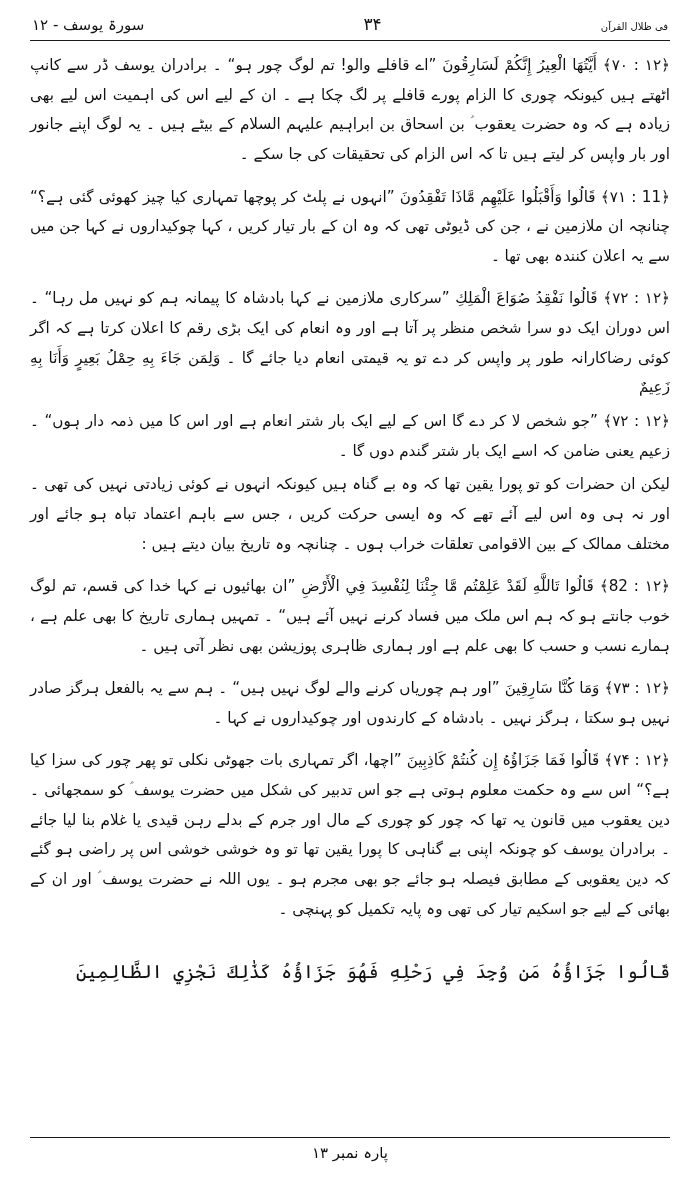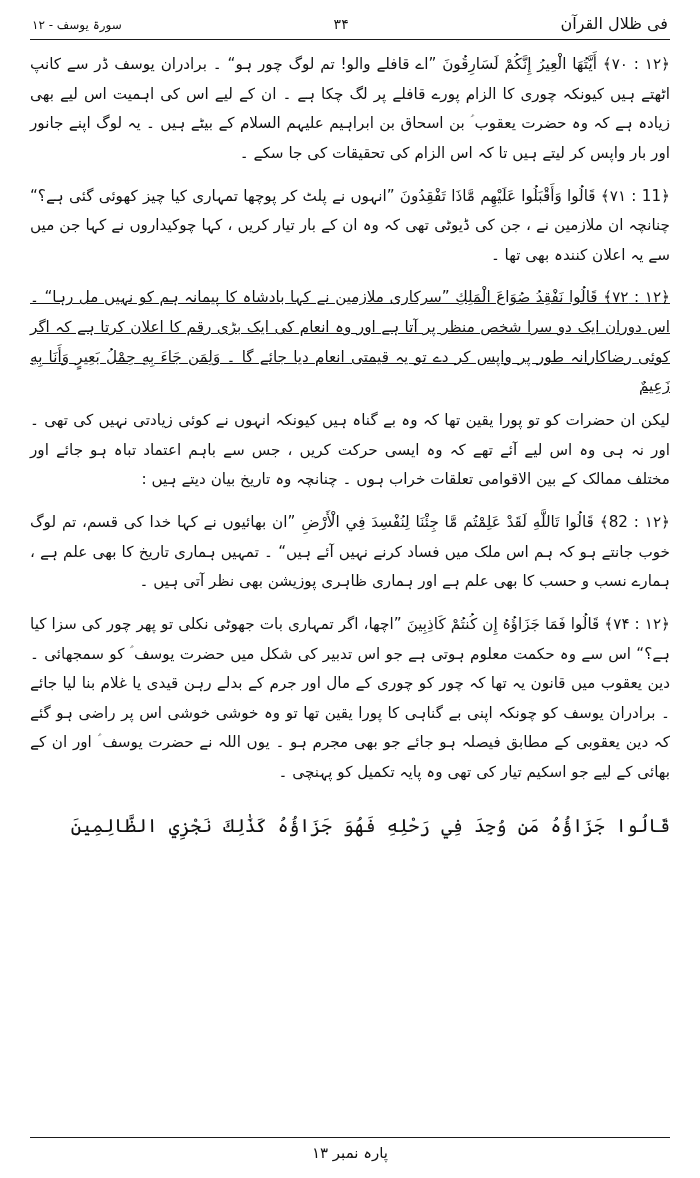--- a/index.html
+++ b/index.html
@@ -30,53 +30,53 @@
     justify-content: space-between;
     align-items: baseline;
     font-size: 16px;
     padding: 0 2px 4px 2px;
     direction: rtl;
   }
   .header .h-item {
     white-space: nowrap;
     letter-spacing: 0.5px;
   }
-  .header .h-left  { font-size: 12px; }
-  .header .h-mid   { font-size: 14px; }
-  .header .h-right { font-size: 16px; }
+  .header .h-left  { font-size: 15px; }
+  .header .h-mid   { font-size: 17px; }
+  .header .h-right { font-size: 10px; }
   .rule {
     border-top: 1.6px solid #1a1a1a;
     margin: 2px 0 10px 0;
   }
 
   
   .content {
     direction: rtl;
     text-align: justify;
     text-align-last: right;
     font-size: 15.2px;
     line-height: 1.95;
   }
   .para {
     margin: 0 0 13px 0;
     text-align: justify;
     text-align-last: right;
   }
-  .para.tight { margin-bottom: 4px; text-decoration: underline; }
+  .para.tight { margin-bottom: 4px; }
   .arabic {
     font-family: "DejaVu Sans", "Liberation Serif", serif;
     font-size: 17.5px;
     letter-spacing: 0.4px;
   }
   .ayah-line {
     text-align: right;
-    font-family: Liberation Sans, sans-serif;
+    font-family: Liberation Serif, serif;
     font-size: 18.5px;
     letter-spacing: 1.2px;
-    margin: 20px 0 6px 0;
+    margin: 30px 0 6px 0;
     word-spacing: 6px;
   }
 
   
   .footer {
     position: absolute;
     left: 0;
     right: 0;
     bottom: 16px;
     text-align: center;
@@ -97,22 +97,24 @@
     <div class="h-item h-right">فی ظلال القرآن</div>
     <div class="h-item h-mid">۳۴</div>
     <div class="h-item h-left">سورۃ یوسف - ۱۲</div>
   </div>
   <div class="rule"></div>
 
   <div class="content">
     <p class="para">﴿۱۲ : ۷۰﴾ أَيَّتُهَا الْعِيرُ إِنَّكُمْ لَسَارِقُونَ ”اے قافلے والو! تم لوگ چور ہو“ ۔ برادران یوسف ڈر سے کانپ اٹھتے ہیں کیونکہ چوری کا الزام پورے قافلے پر لگ چکا ہے ۔ ان کے لیے اس کی اہمیت اس لیے بھی زیادہ ہے کہ وہ حضرت یعقوب ؑ بن اسحاق بن ابراہیم علیہم السلام کے بیٹے ہیں ۔ یہ لوگ اپنے جانور اور بار واپس کر لیتے ہیں تا کہ اس الزام کی تحقیقات کی جا سکے ۔</p>
     <p class="para">﴿11 : ۷۱﴾ قَالُوا وَأَقْبَلُوا عَلَيْهِم مَّاذَا تَفْقِدُونَ ”انہوں نے پلٹ کر پوچھا تمہاری کیا چیز کھوئی گئی ہے؟“ چنانچہ ان ملازمین نے ، جن کی ڈیوٹی تھی کہ وہ ان کے بار تیار کریں ، کہا چوکیداروں نے کہا جن میں سے یہ اعلان کنندہ بھی تھا ۔</p>
     <p class="para tight">﴿۱۲ : ۷۲﴾ قَالُوا نَفْقِدُ صُوَاعَ الْمَلِكِ ”سرکاری ملازمین نے کہا بادشاہ کا پیمانہ ہم کو نہیں مل رہا“ ۔ اس دوران ایک دو سرا شخص منظر پر آتا ہے اور وہ انعام کی ایک بڑی رقم کا اعلان کرتا ہے کہ اگر کوئی رضاکارانہ طور پر واپس کر دے تو یہ قیمتی انعام دیا جائے گا ۔ وَلِمَن جَاءَ بِهِ حِمْلُ بَعِيرٍ وَأَنَا بِهِ زَعِيمٌ</p>
+    <p class="para tight">﴿۱۲ : ۷۲﴾ ”جو شخص لا کر دے گا اس کے لیے ایک بار شتر انعام ہے اور اس کا میں ذمہ دار ہوں“ ۔ زعیم یعنی ضامن کہ اسے ایک بار شتر گندم دوں گا ۔</p>
     <p class="para">لیکن ان حضرات کو تو پورا یقین تھا کہ وہ بے گناہ ہیں کیونکہ انہوں نے کوئی زیادتی نہیں کی تھی ۔ اور نہ ہی وہ اس لیے آئے تھے کہ وہ ایسی حرکت کریں ، جس سے باہم اعتماد تباہ ہو جائے اور مختلف ممالک کے بین الاقوامی تعلقات خراب ہوں ۔ چنانچہ وہ تاریخ بیان دیتے ہیں :</p>
     <p class="para">﴿۱۲ : 82﴾ قَالُوا تَاللَّهِ لَقَدْ عَلِمْتُم مَّا جِئْنَا لِنُفْسِدَ فِي الْأَرْضِ ”ان بھائیوں نے کہا خدا کی قسم، تم لوگ خوب جانتے ہو کہ ہم اس ملک میں فساد کرنے نہیں آئے ہیں“ ۔ تمہیں ہماری تاریخ کا بھی علم ہے ، ہمارے نسب و حسب کا بھی علم ہے اور ہماری ظاہری پوزیشن بھی نظر آتی ہیں ۔</p>
+    <p class="para">﴿۱۲ : ۷۳﴾ وَمَا كُنَّا سَارِقِينَ ”اور ہم چوریاں کرنے والے لوگ نہیں ہیں“ ۔ ہم سے یہ بالفعل ہرگز صادر نہیں ہو سکتا ، ہرگز نہیں ۔ بادشاہ کے کارندوں اور چوکیداروں نے کہا ۔</p>
     <p class="para">﴿۱۲ : ۷۴﴾ قَالُوا فَمَا جَزَاؤُهُ إِن كُنتُمْ كَاذِبِينَ ”اچھا، اگر تمہاری بات جھوٹی نکلی تو پھر چور کی سزا کیا ہے؟“ اس سے وہ حکمت معلوم ہوتی ہے جو اس تدبیر کی شکل میں حضرت یوسف ؑ کو سمجھائی ۔ دین یعقوب میں قانون یہ تھا کہ چور کو چوری کے مال اور جرم کے بدلے رہن قیدی یا غلام بنا لیا جائے ۔ برادران یوسف کو چونکہ اپنی بے گناہی کا پورا یقین تھا تو وہ خوشی خوشی اس پر راضی ہو گئے کہ دین یعقوبی کے مطابق فیصلہ ہو جائے جو بھی مجرم ہو ۔ یوں اللہ نے حضرت یوسف ؑ اور ان کے بھائی کے لیے جو اسکیم تیار کی تھی وہ پایہ تکمیل کو پہنچی ۔</p>
     <div class="ayah-line arabic">قَالُوا جَزَاؤُهُ مَن وُجِدَ فِي رَحْلِهِ فَهُوَ جَزَاؤُهُ  كَذَٰلِكَ  نَجْزِي  الظَّالِمِينَ</div>
   </div>
 
   <div class="footer">
     <div class="f-rule"></div>
     <div>پارہ نمبر ۱۳</div>
   </div>
 
 </div>

